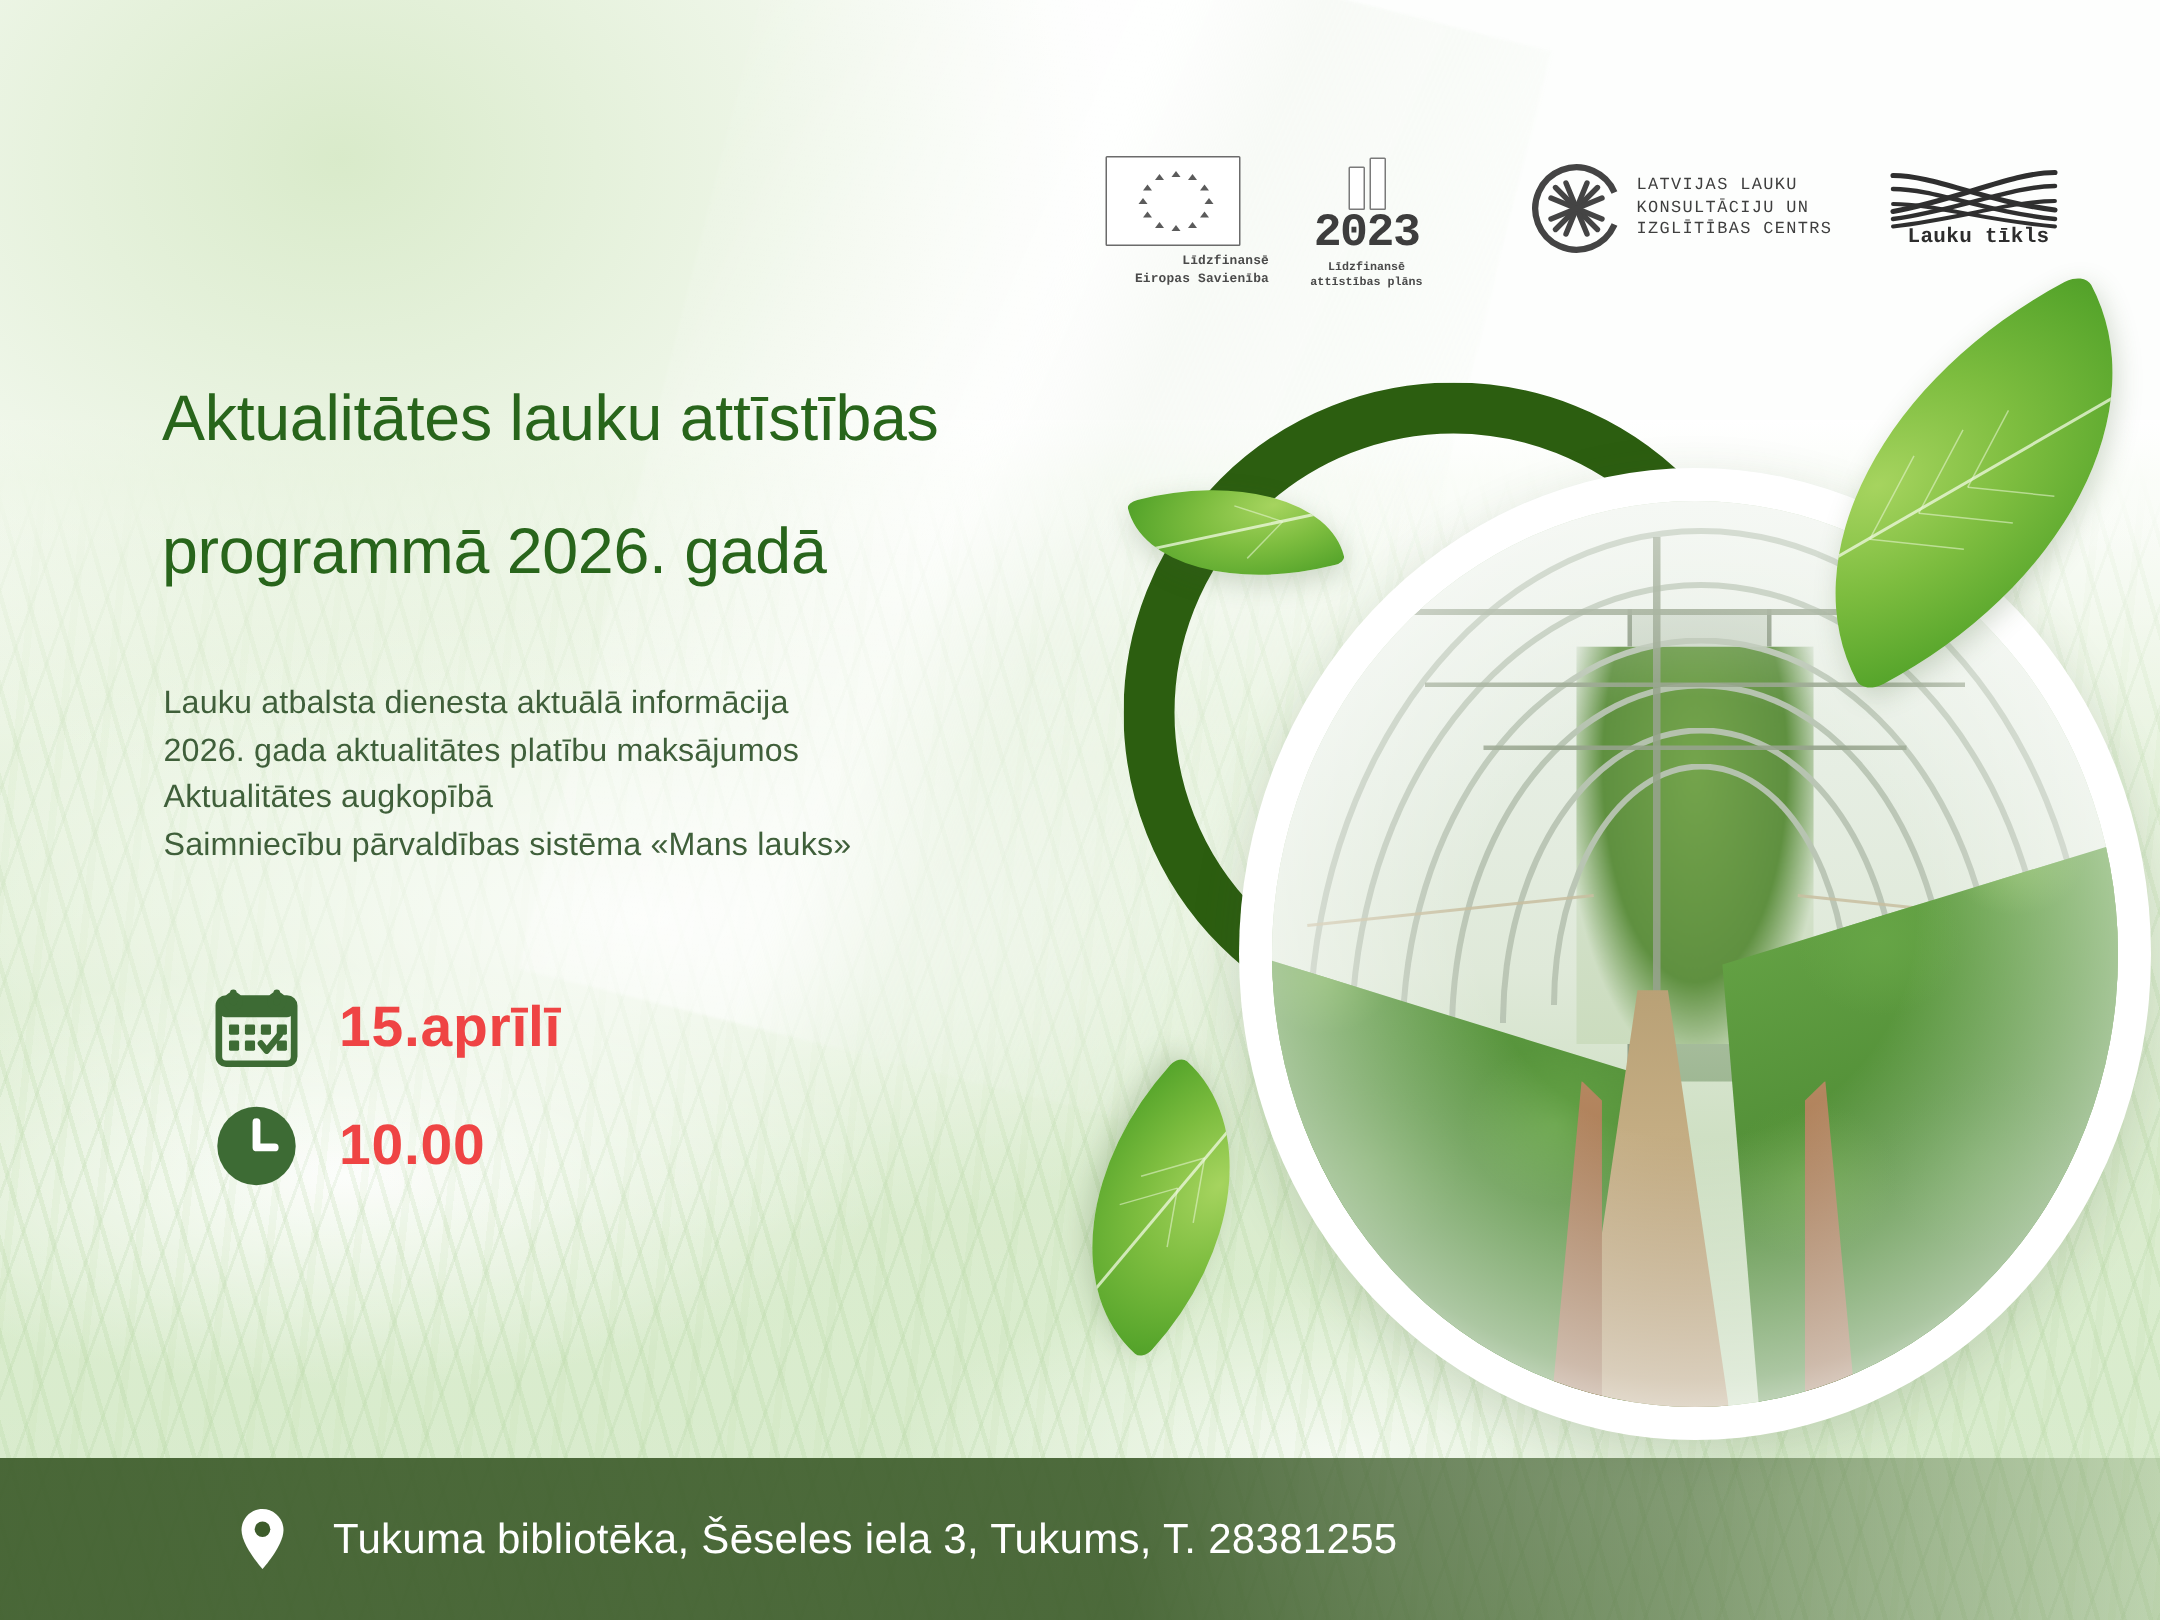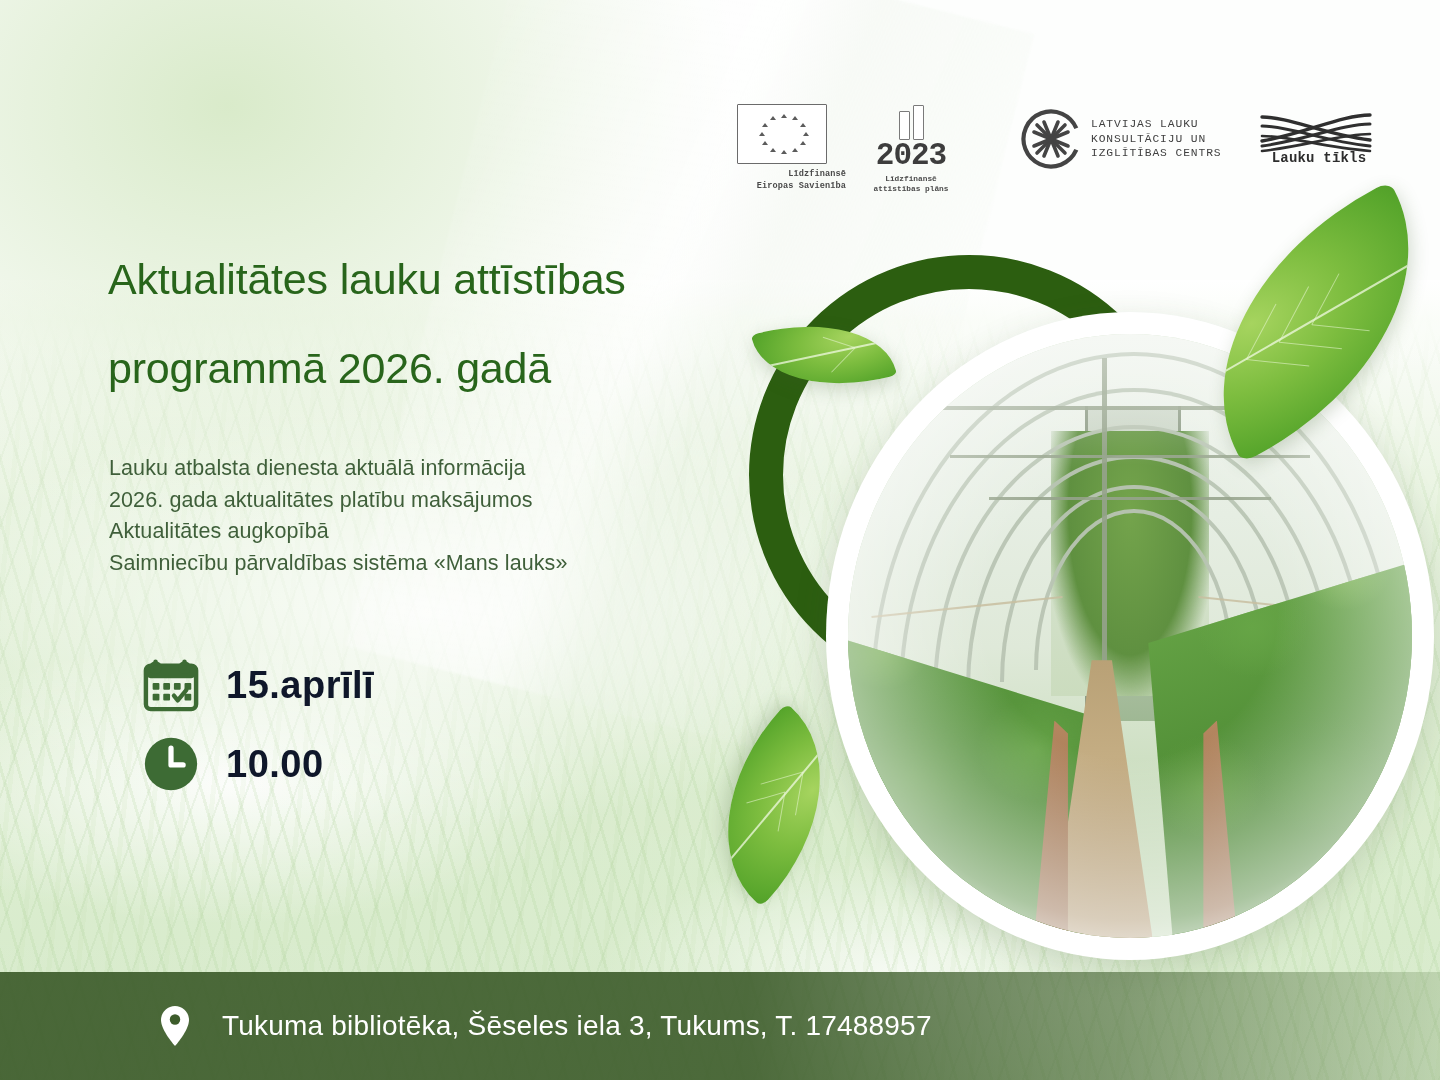--- a/index.html
+++ b/index.html
@@ -108,21 +108,21 @@
     position:absolute;left:109px;top:453px;width:640px;
     color:#3f5f3a;font-size:21.5px;line-height:31.5px;letter-spacing:.1px;
   }
   .bodylist div{white-space:nowrap;}
 
   
   .meta{position:absolute;left:140px;top:657px;}
   .meta-row{display:flex;align-items:center;}
   .meta-row + .meta-row{margin-top:23px;}
   .meta-ico{width:62px;flex:0 0 62px;display:flex;align-items:center;justify-content:center;}
-  .meta-txt{font-size:38px;font-weight:700;color:#0f172a;letter-spacing:.5px;margin-left:24px;}
+  .meta-txt{font-size:38px;font-weight:700;color:#ef4444;letter-spacing:.5px;margin-left:24px;}
 
   
   .arc{
     position:absolute;left:749px;top:255px;width:372px;height:372px;
     border:34px solid #2c5e10;border-radius:50%;
     clip-path:polygon(0 0,100% 0,100% 46%,46% 46%,46% 100%,0 100%);
     transform:rotate(0deg);
   }
   .photo-wrap{
     position:absolute;left:826px;top:312px;width:608px;height:648px;
@@ -414,16 +414,16 @@
 
   </div>
 
   <div class="footer">
     <div class="footer-pin">
       <svg viewBox="0 0 30 42" width="30" height="42">
         <path d="M15 1 C7.3 1 1 7.3 1 15 c0 10.5 14 26 14 26 s14 -15.5 14 -26 C29 7.3 22.7 1 15 1 z" fill="#ffffff"></path>
         <circle cx="15" cy="14.5" r="5.2" fill="#3d5c2b"></circle>
       </svg>
     </div>
-    <div class="footer-txt">Tukuma bibliotēka, Šēseles iela 3, Tukums, T. 17488957</div>
+    <div class="footer-txt">Tukuma bibliotēka, Šēseles iela 3, Tukums, T. 28381255</div>
   </div>
 
 </div>
 
 </body></html>

